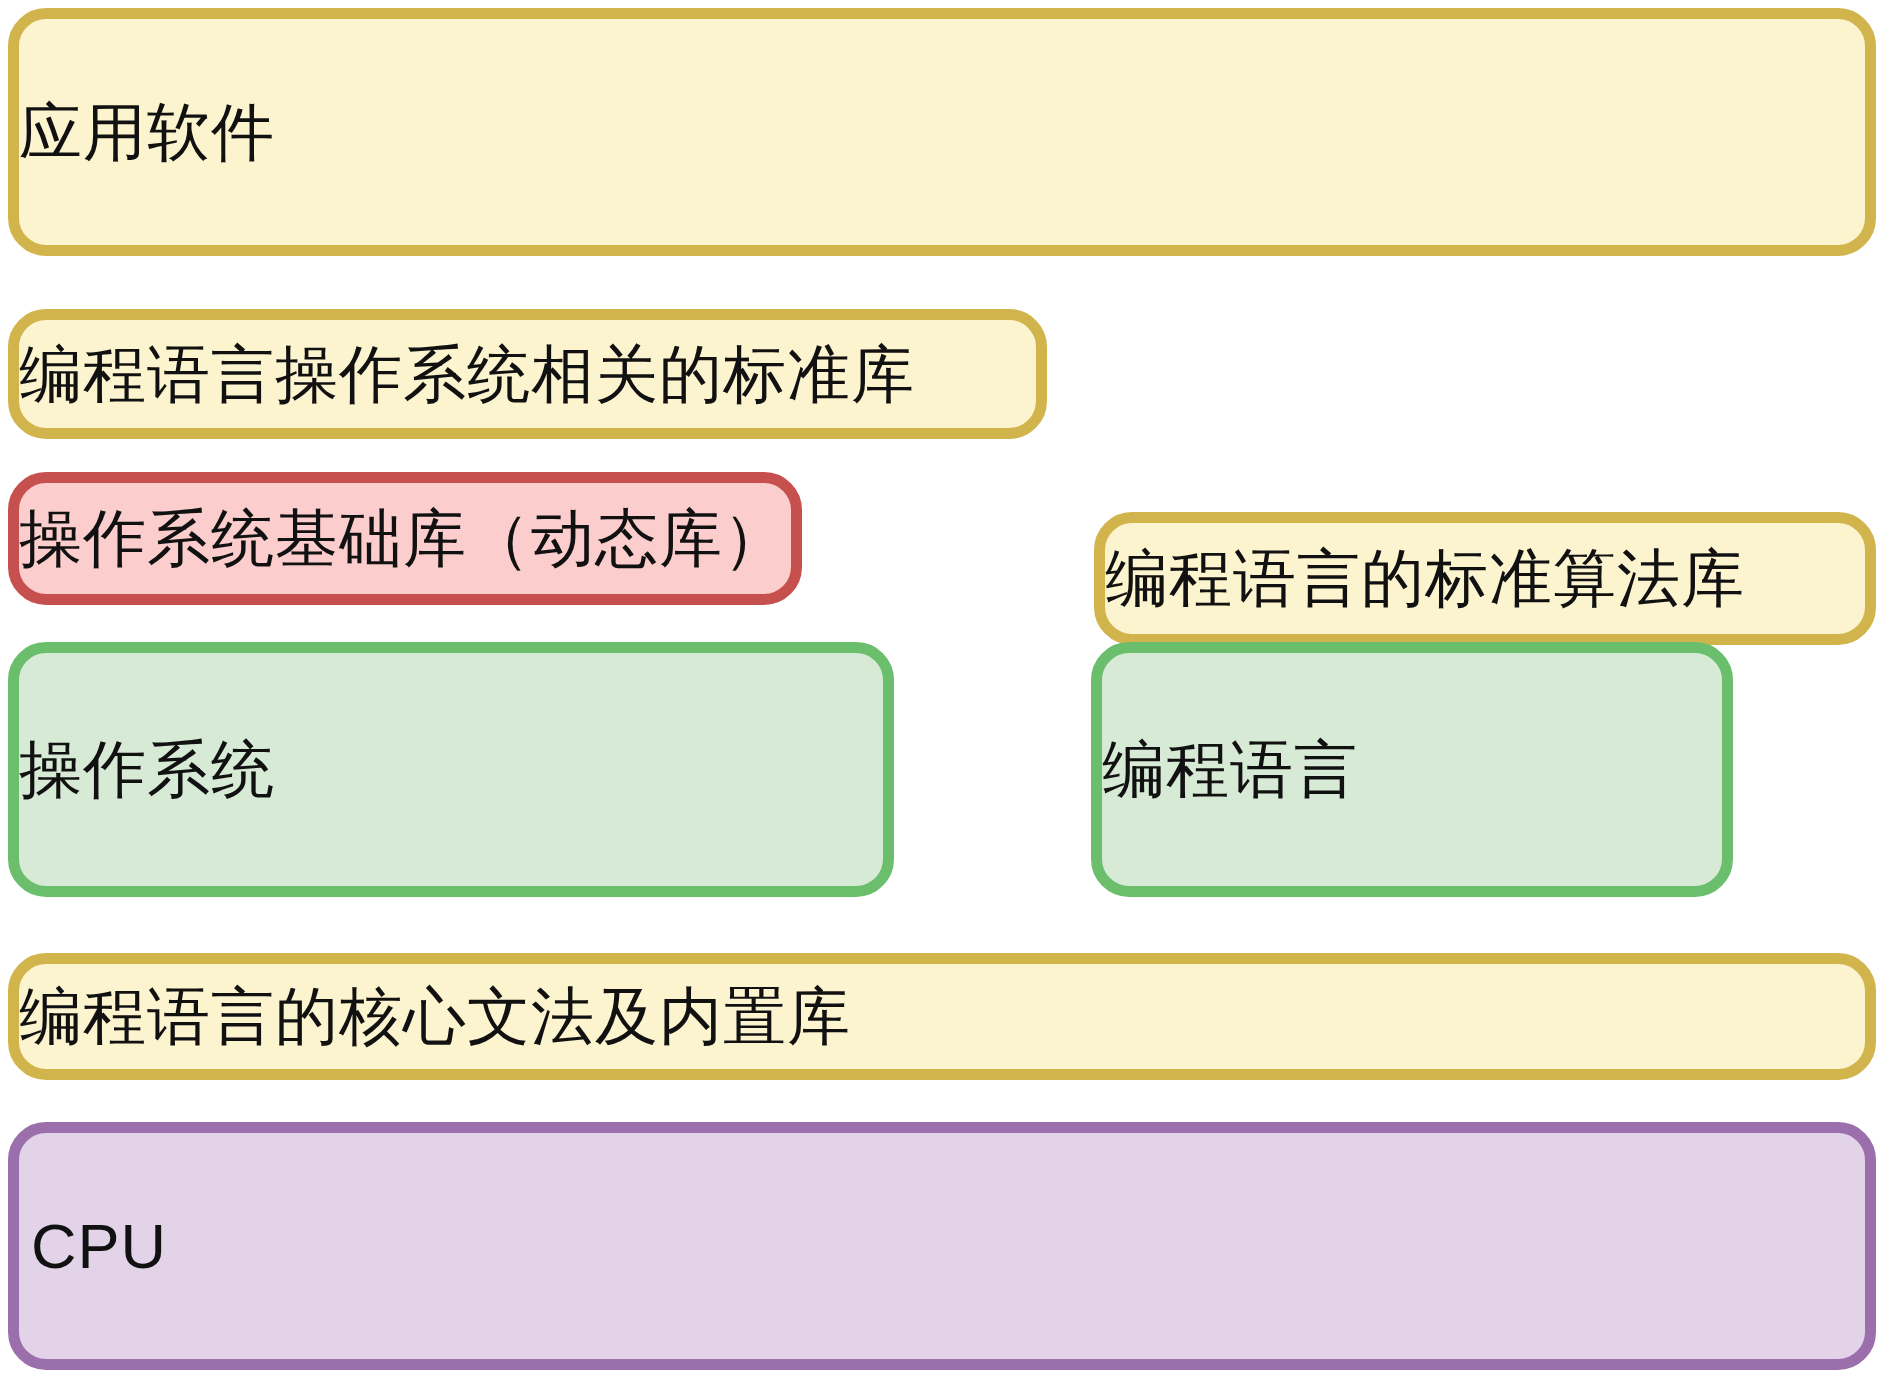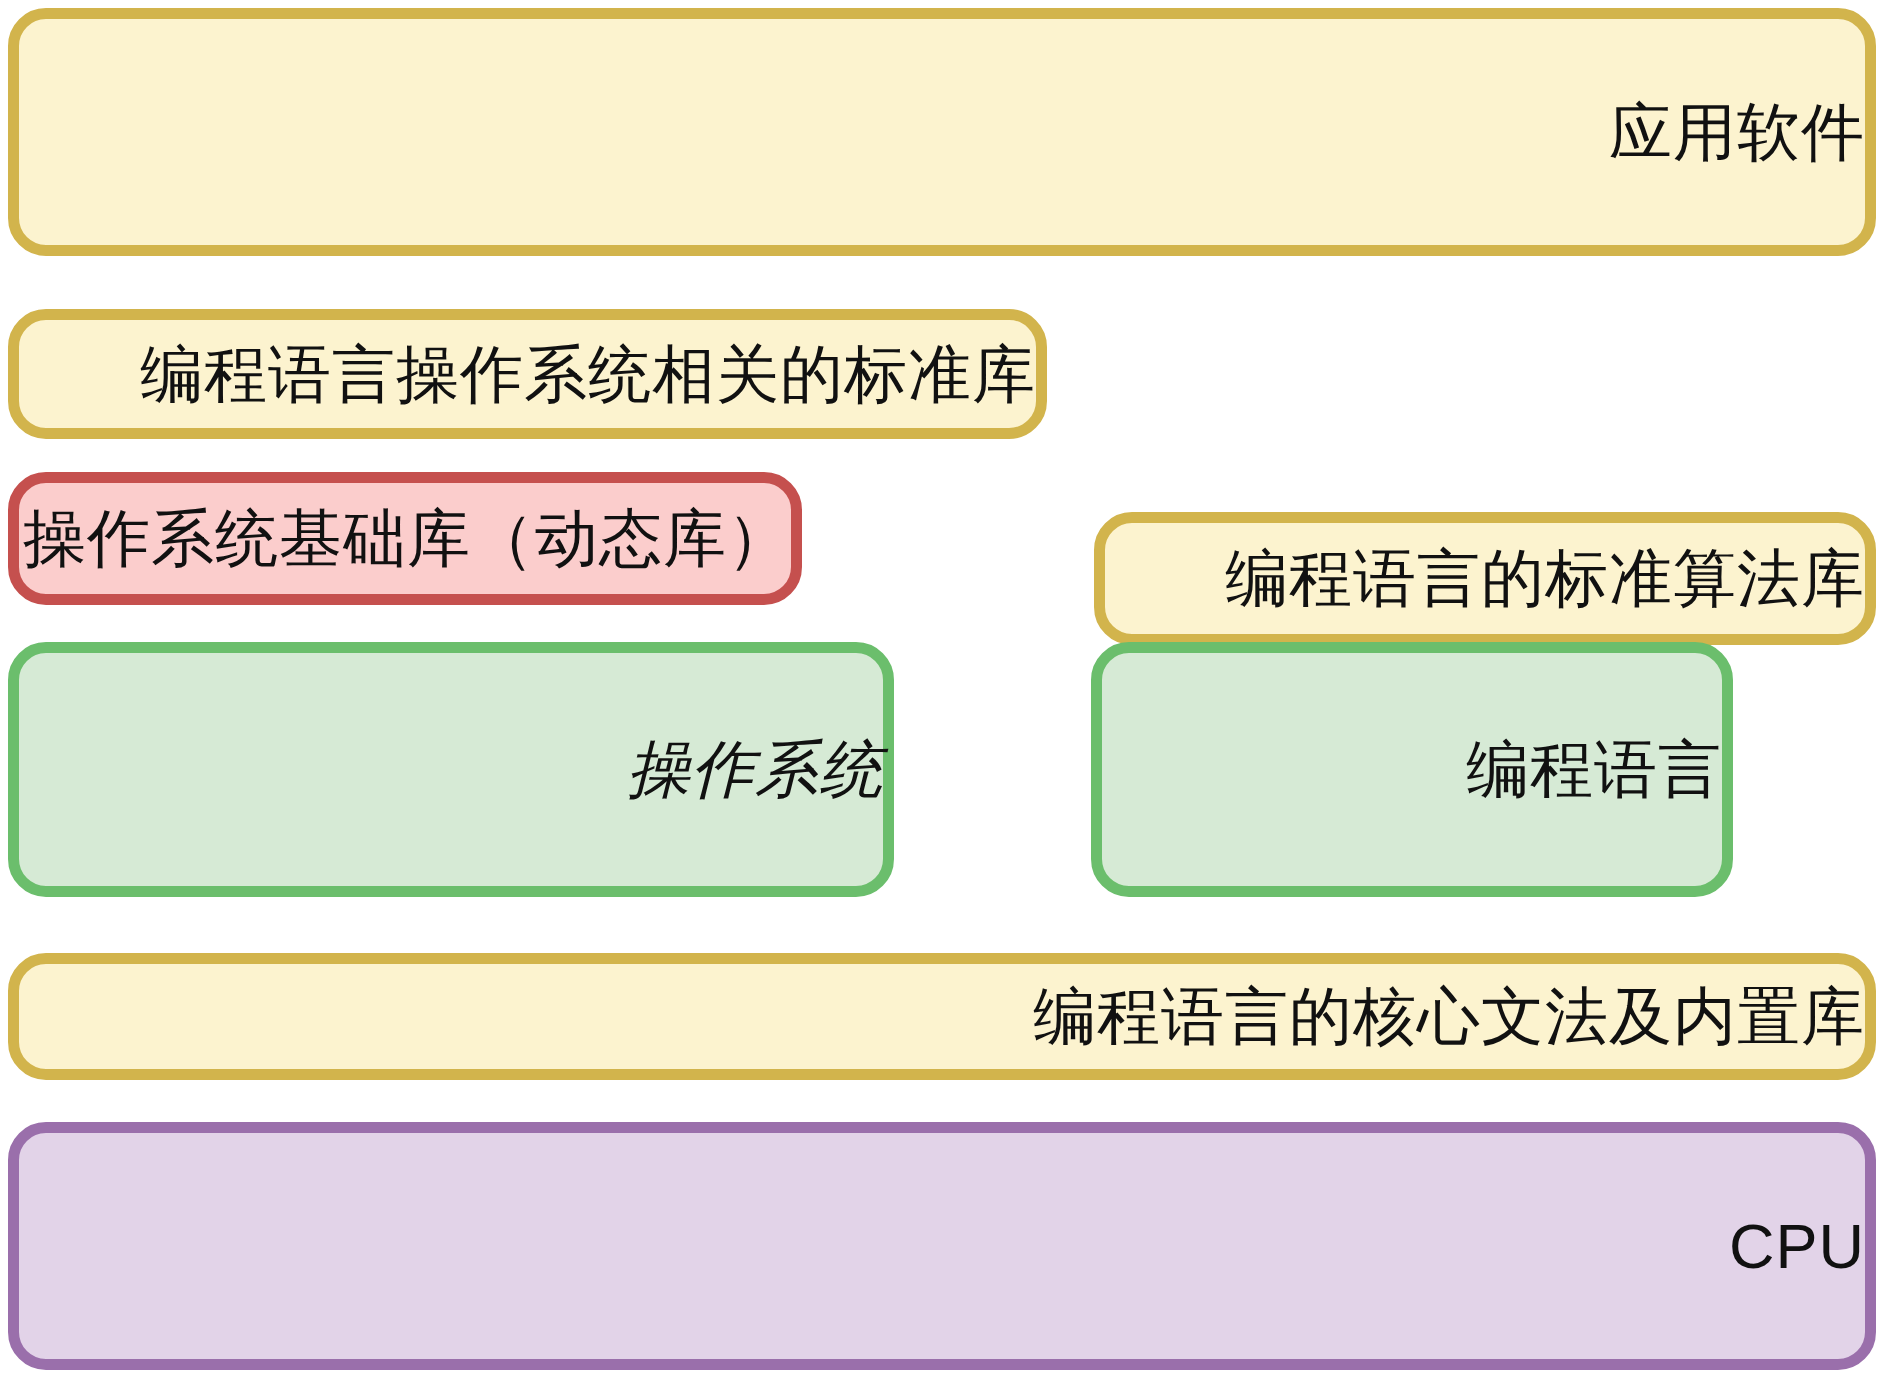--- a/index.html
+++ b/index.html
@@ -20,42 +20,42 @@
     height: 1376px;
   }
   .box {
     position: absolute;
     box-sizing: border-box;
     border-style: solid;
     border-width: 11px;
     border-radius: 38px;
     display: flex;
     align-items: center;
-    justify-content: flex-end;
+    justify-content: flex-start;
     text-align: center;
     font-size: 63px;
     line-height: 1.25;
     color: #111111;
     letter-spacing: 1px;
   }
   
   .yellow { background: #FCF3CF; border-color: #D2B44C; }
   .red    { background: #FBCDCC; border-color: #C5504E; }
   .green  { background: #D6EAD5; border-color: #6BBE6C; }
   .purple { background: #E2D3E8; border-color: #9A6FAB; }
 
   
   .box-app       { left: 8px;    top: 8px;    width: 1868px; height: 248px; }
   .box-os-std    { left: 8px;    top: 309px;  width: 1039px; height: 130px; }
   .box-os-base   { left: 8px;    top: 472px;  width: 794px;  height: 133px; }
   .box-lang-algo { left: 1094px; top: 472px;  width: 782px;  height: 133px; margin-top: 40px; }
-  .box-os        { left: 8px;    top: 642px;  width: 886px; height: 255px; font-style: italic; }
+  .box-os        { left: 8px;    top: 642px;  width: 886px; height: 255px; }
   .box-lang      { left: 1091px; top: 642px;  width: 642px;  height: 255px; }
   .box-lang-core { left: 8px;    top: 953px;  width: 1868px; height: 127px; }
-  .box-cpu       { left: 8px;    top: 1122px; width: 1868px; height: 248px; }
+  .box-cpu       { left: 8px;    top: 1122px; width: 1868px; height: 248px; padding-left: 12px; }
 </style>
 </head>
 <body>
 
 <div class="canvas">
 
   <div class="box yellow box-app">
     <span>应用软件</span>
   </div>
 

